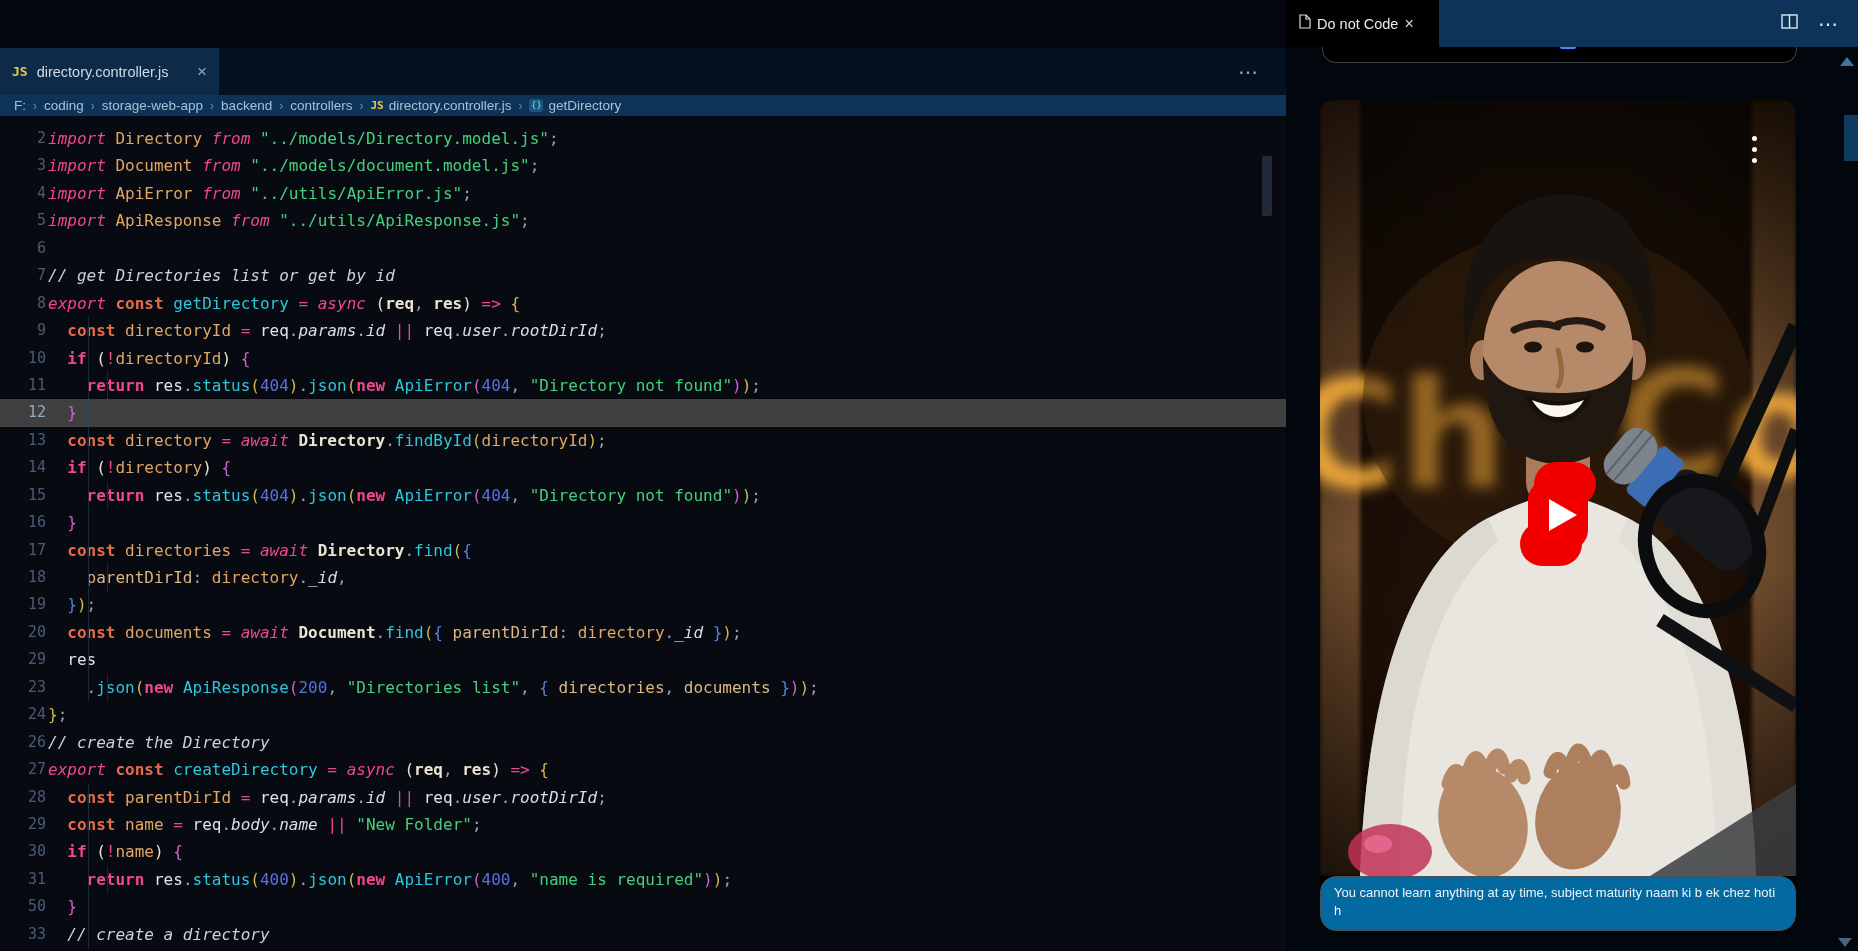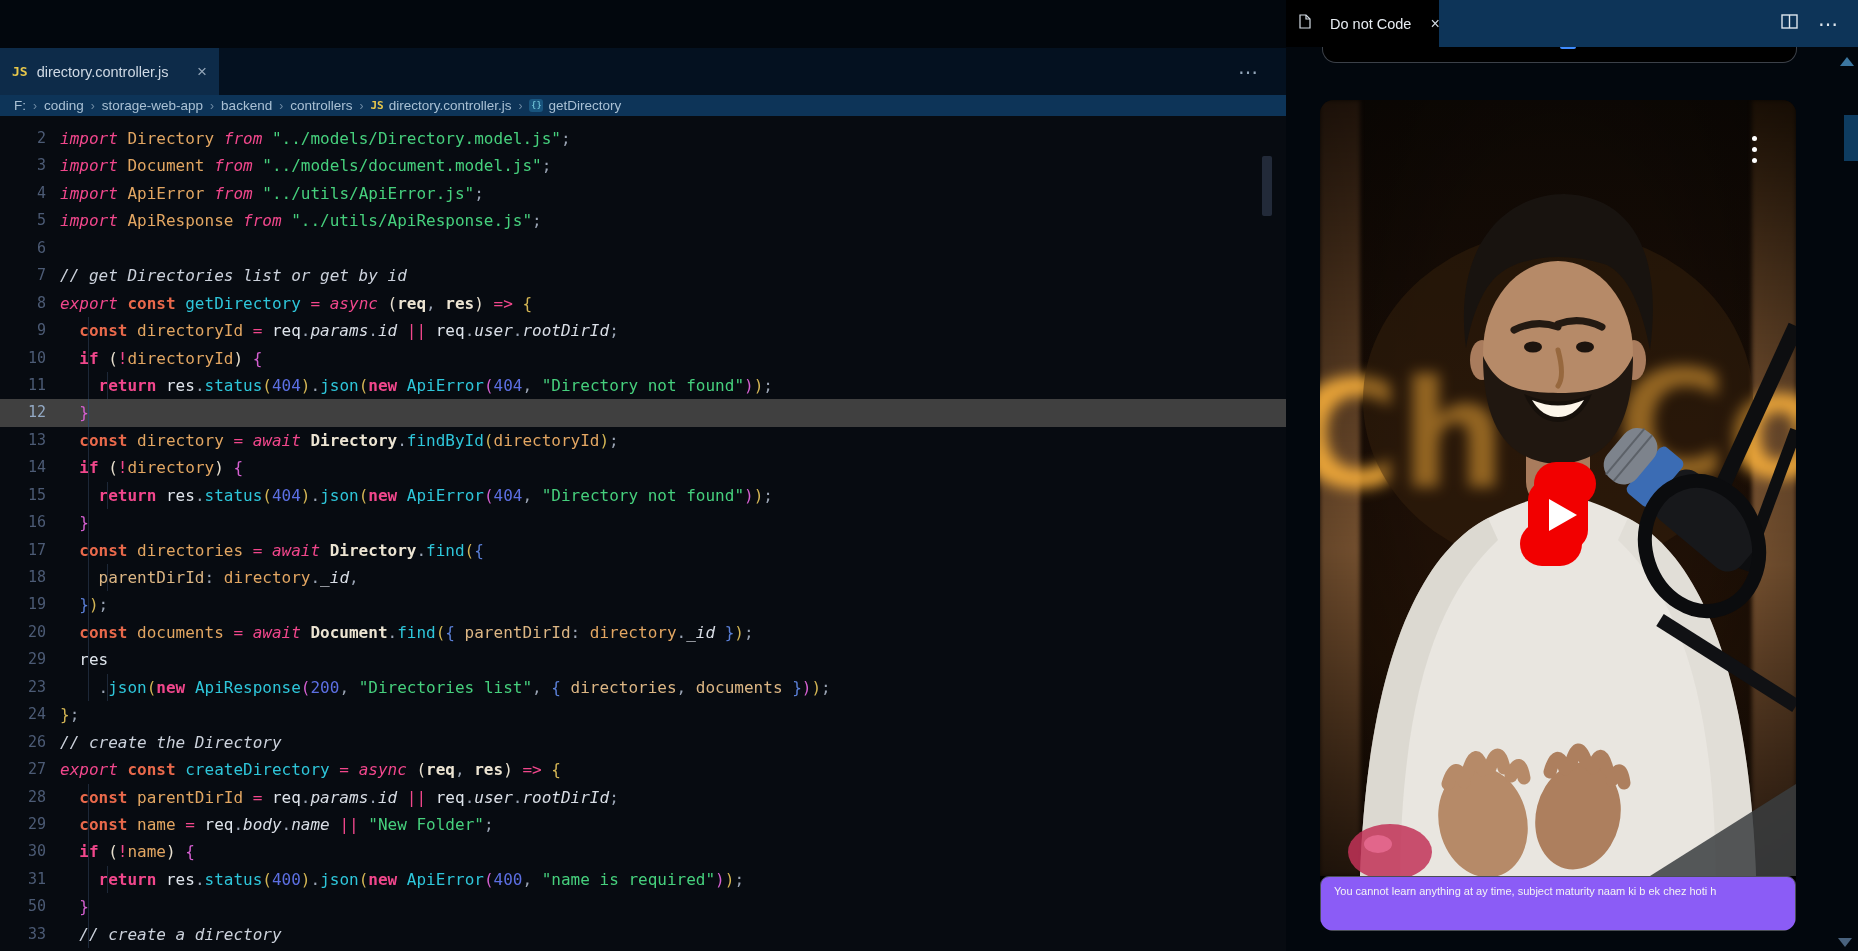--- a/index.html
+++ b/index.html
@@ -19,21 +19,21 @@
   .crumb-sep{color:#6e8aa3;margin:0 7px;font-size:12px;}
   .crumb .js-badge{font-size:11px;}
   .sym-icon{display:inline-block;width:14px;height:13px;background:#19557e;border-radius:3px;color:#7fd7e8;font-size:9px;line-height:13px;text-align:center;font-family:"DejaVu Sans Mono",monospace;}
 
   
   .code-area{position:absolute;top:68px;left:0;right:0;bottom:0;overflow:hidden;padding-top:9px;}
   .code-row{position:relative;height:27.45px;line-height:27.45px;font-family:"DejaVu Sans Mono",monospace;font-size:16px;white-space:pre;color:#dfe5ec;}
   .code-row.current{background:#404040;}
   .gutter{position:absolute;left:0;top:0;width:46px;text-align:right;color:#4c5b75;font-size:15px;}
   .current .gutter{color:#93a9c4;}
-  .toks{display:block;padding-left:60px;}
+  .toks{display:block;padding-left:48px;}
   .guide{position:absolute;top:0;bottom:0;width:1px;background:#1d2838;}
   .current .guide{background:#2e4864;}
   .ed-scroll{position:absolute;right:14px;top:40px;width:10px;height:60px;background:#39455b;opacity:.55;border-radius:2px;}
 
   
   .tk-kwi{color:#f1478c;font-style:italic;}
   .tk-kw{color:#f1478c;font-weight:600;}
   .tk-cst{color:#e9694b;font-weight:600;}
   .tk-op{color:#f1478c;}
   .tk-fn,.tk-mth,.tk-ap{color:#2ec6da;}
@@ -47,21 +47,21 @@
   .tk-num{color:#5c6fe2;}
   .tk-cmt{color:#ccd2dc;font-style:italic;}
   .tk-pn{color:#9aa4b4;}
   .tk-b1{color:#d3b554;}
   .tk-b2{color:#d45fd0;}
   .tk-b3{color:#5a7fd6;}
 
   
   .right-panel{width:572px;position:relative;background:#02070d;flex:none;}
   .panel-titlebar{height:47px;background:#0d3458;display:flex;align-items:stretch;position:relative;}
-  .panel-tab{background:#000;width:153px;display:flex;align-items:center;gap:19px;padding:0 13px;box-sizing:border-box;cursor:pointer;}
+  .panel-tab{background:#000;width:153px;display:flex;align-items:center;gap:6px;padding:0 13px;box-sizing:border-box;cursor:pointer;}
   .panel-tab-label{color:#e8edf2;font-size:14.5px;white-space:nowrap;}
   .panel-tab-close{color:#cfd8e0;font-size:16px;line-height:1;}
   .panel-icons{margin-left:auto;display:flex;align-items:center;gap:20px;padding-right:18px;color:#dfe7ee;}
   .ellipsis-glyph{font-size:20px;letter-spacing:2px;line-height:1;}
   .panel-body{position:absolute;top:47px;left:0;right:0;bottom:0;background:#02070d;overflow:hidden;}
   .partial-box{position:absolute;left:36px;top:-2px;width:475px;height:18px;border:1px solid #3c4149;border-top:none;border-radius:0 0 14px 14px;background:#000;box-sizing:border-box;}
   .blue-dash{position:absolute;left:237px;top:0px;width:16px;height:4px;background:#3f8cff;border-radius:2px;}
   .scroll-up{position:absolute;right:4px;top:10px;width:0;height:0;border-left:7px solid transparent;border-right:7px solid transparent;border-bottom:9px solid #3c77a0;cursor:pointer;}
   .panel-thumb{position:absolute;right:0;top:68px;width:14px;height:46px;background:#0e3c60;cursor:pointer;}
   .scroll-down{position:absolute;right:6px;bottom:4px;width:0;height:0;border-left:7px solid transparent;border-right:7px solid transparent;border-top:9px solid #49627d;cursor:pointer;}
@@ -72,21 +72,21 @@
   .video-frame::after{content:"";position:absolute;inset:0;background:radial-gradient(ellipse at 50% 42%, transparent 42%, rgba(0,0,0,.5) 100%);}
   .strip-l{position:absolute;left:0;top:0;bottom:0;width:40px;background:linear-gradient(180deg,#2b1a0e,#6d4a2b 42%,#8a5f38 58%,#3a2413);filter:blur(2px);}
   .strip-r{position:absolute;right:0;top:0;bottom:0;width:44px;background:linear-gradient(180deg,#241507,#7a5432 40%,#8a5f38 60%,#402817);filter:blur(2px);}
   .neon{position:absolute;font-family:"DejaVu Sans",sans-serif;font-weight:bold;color:#ffb43c;filter:blur(7px);opacity:.85;z-index:1;}
   .neon-l{left:-30px;top:248px;font-size:150px;}
   .neon-r{right:-34px;top:238px;font-size:150px;}
   .person-svg{position:absolute;left:0;top:0;z-index:2;}
   .kebab{position:absolute;right:39px;top:36px;display:flex;flex-direction:column;gap:6px;z-index:4;cursor:pointer;}
   .kebab i{width:5px;height:5px;border-radius:50%;background:#fff;display:block;}
   .shorts{position:absolute;left:196px;top:358px;width:84px;height:114px;z-index:4;cursor:pointer;}
-  .caption-box{position:absolute;left:0;right:0;bottom:0;height:55px;background:#8b5cf6;border:1px solid #4a4e55;border-radius:9px;box-sizing:border-box;padding:7px 13px;color:#f3f4f5;font-size:11px;line-height:1.35;z-index:5;}
+  .caption-box{position:absolute;left:0;right:0;bottom:0;height:55px;background:#0369a1;border:1px solid #4a4e55;border-radius:16px;box-sizing:border-box;padding:7px 13px;color:#f3f4f5;font-size:13px;line-height:1.35;z-index:5;}
 </style>
 </head>
 <body>
 
 <div class="window">
 
   <div class="editor-group">
     <div class="tabbar">
       <div class="tab">
         <span class="js-badge">JS</span>

